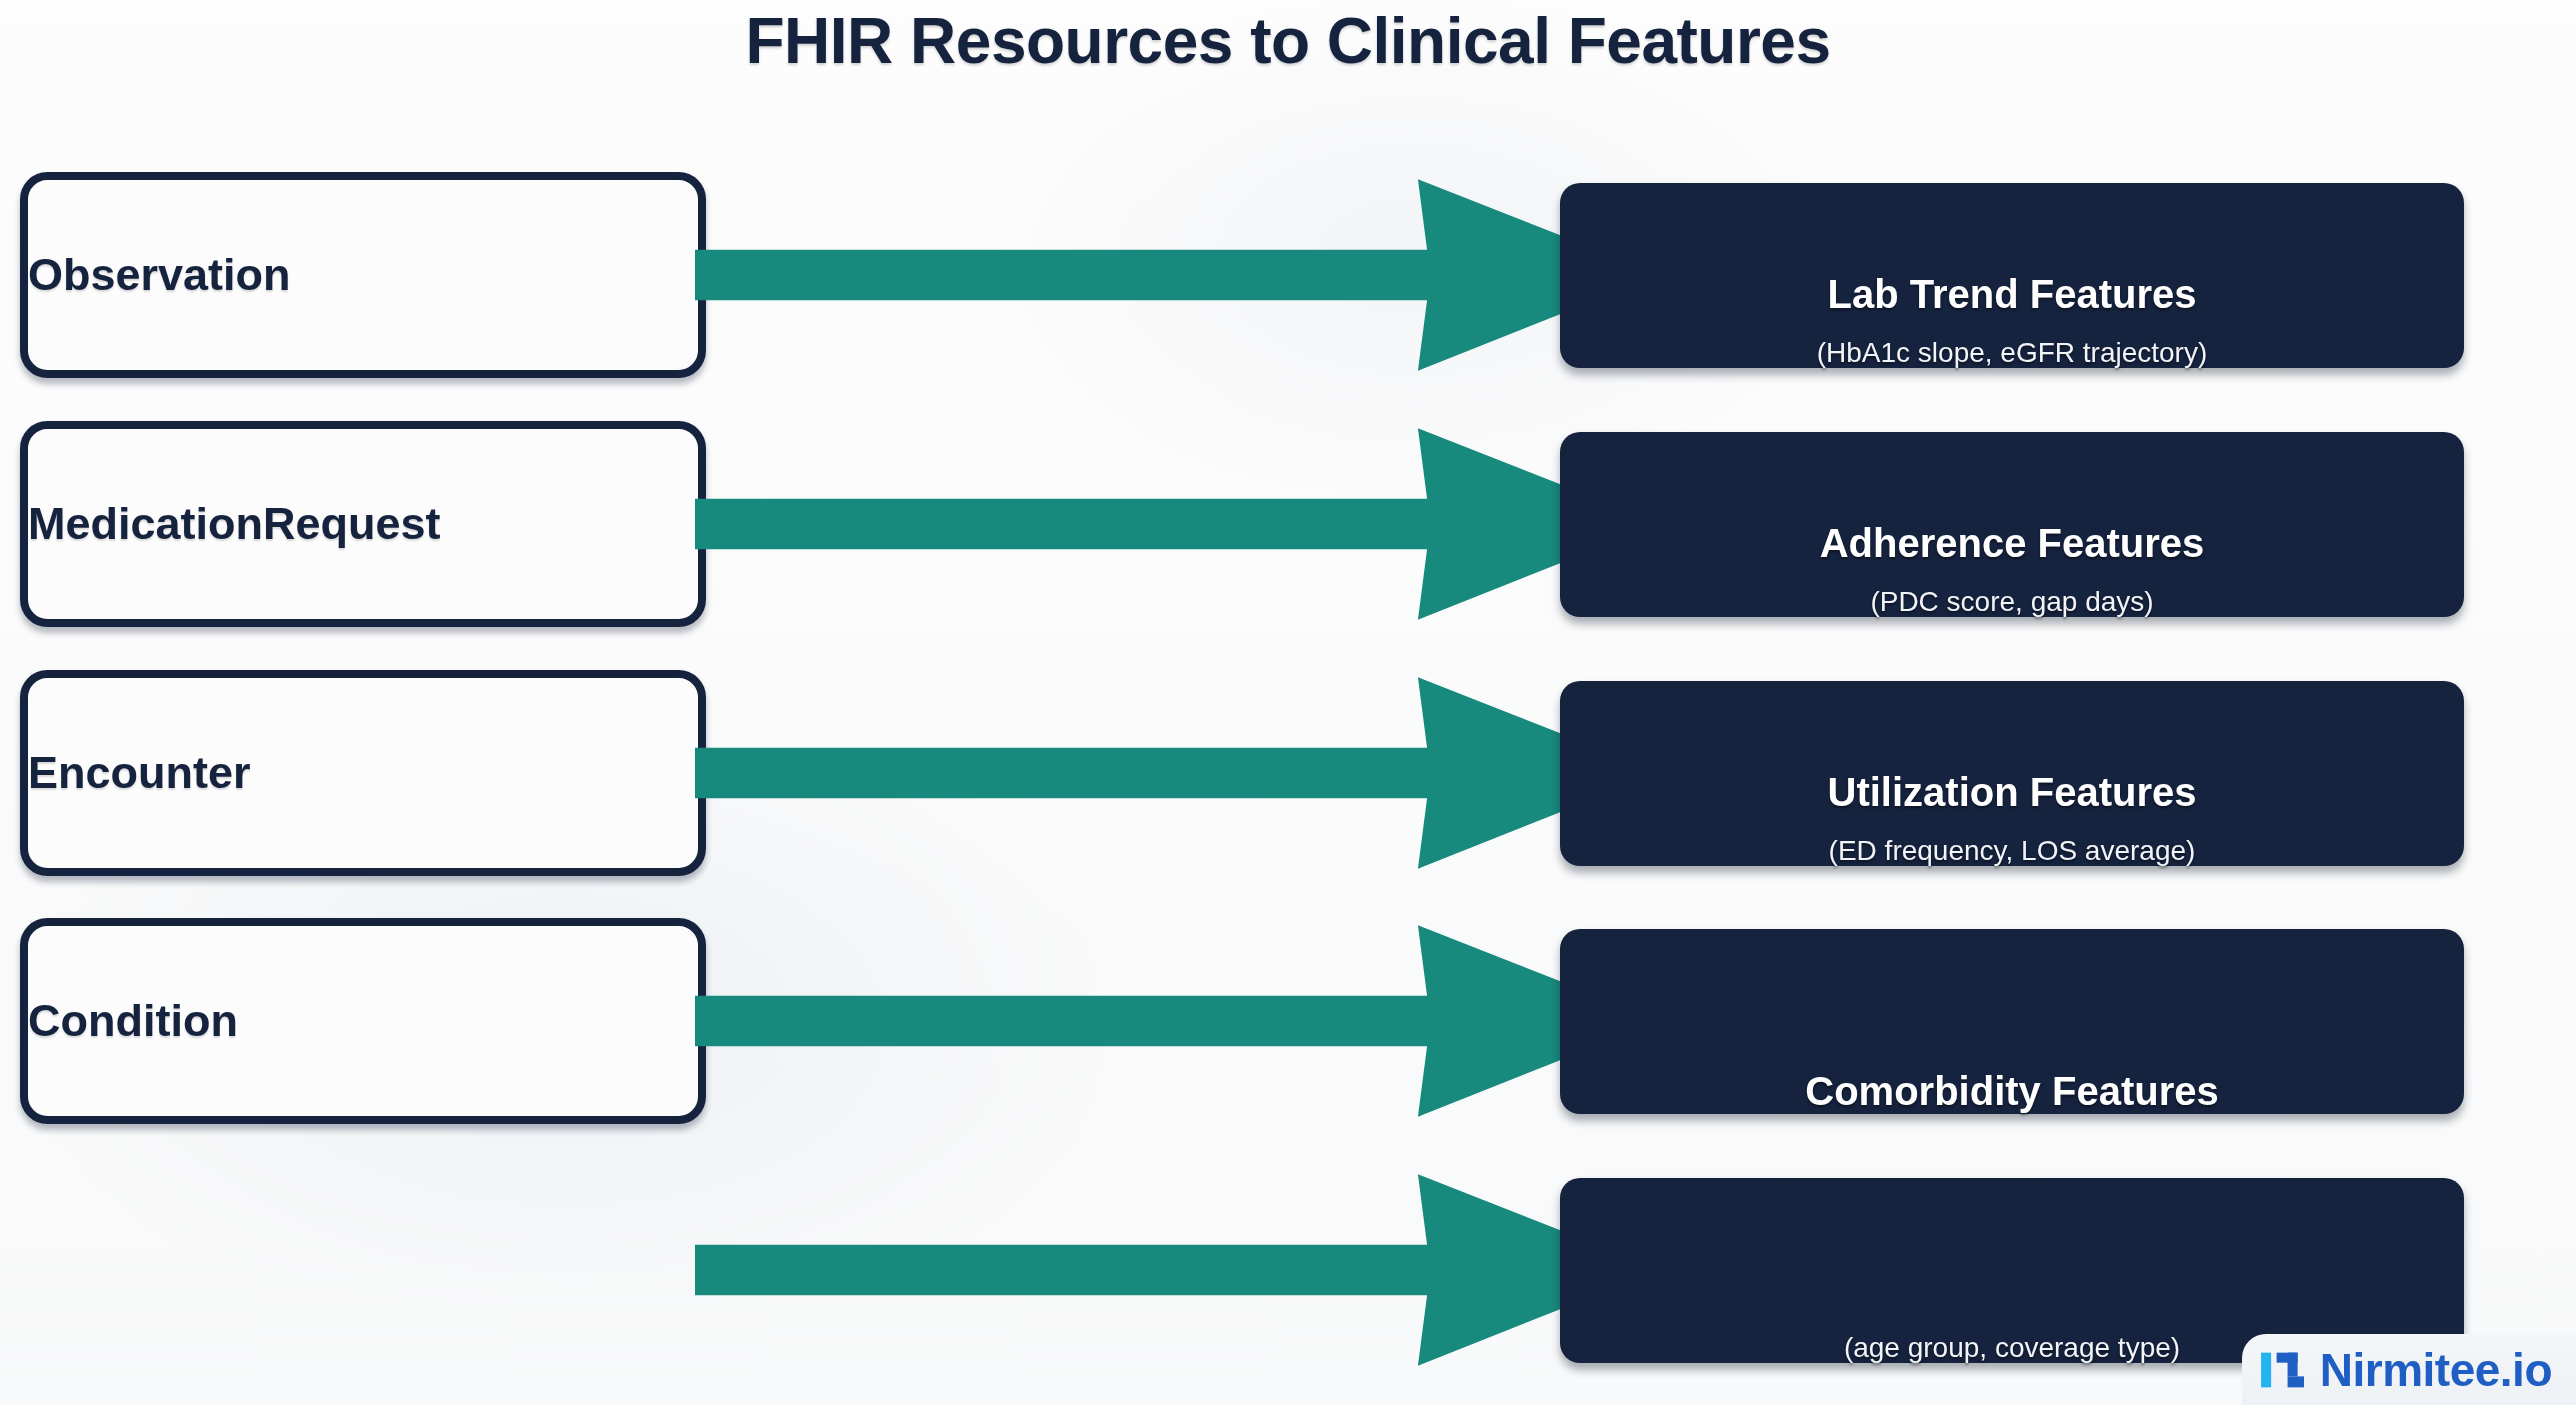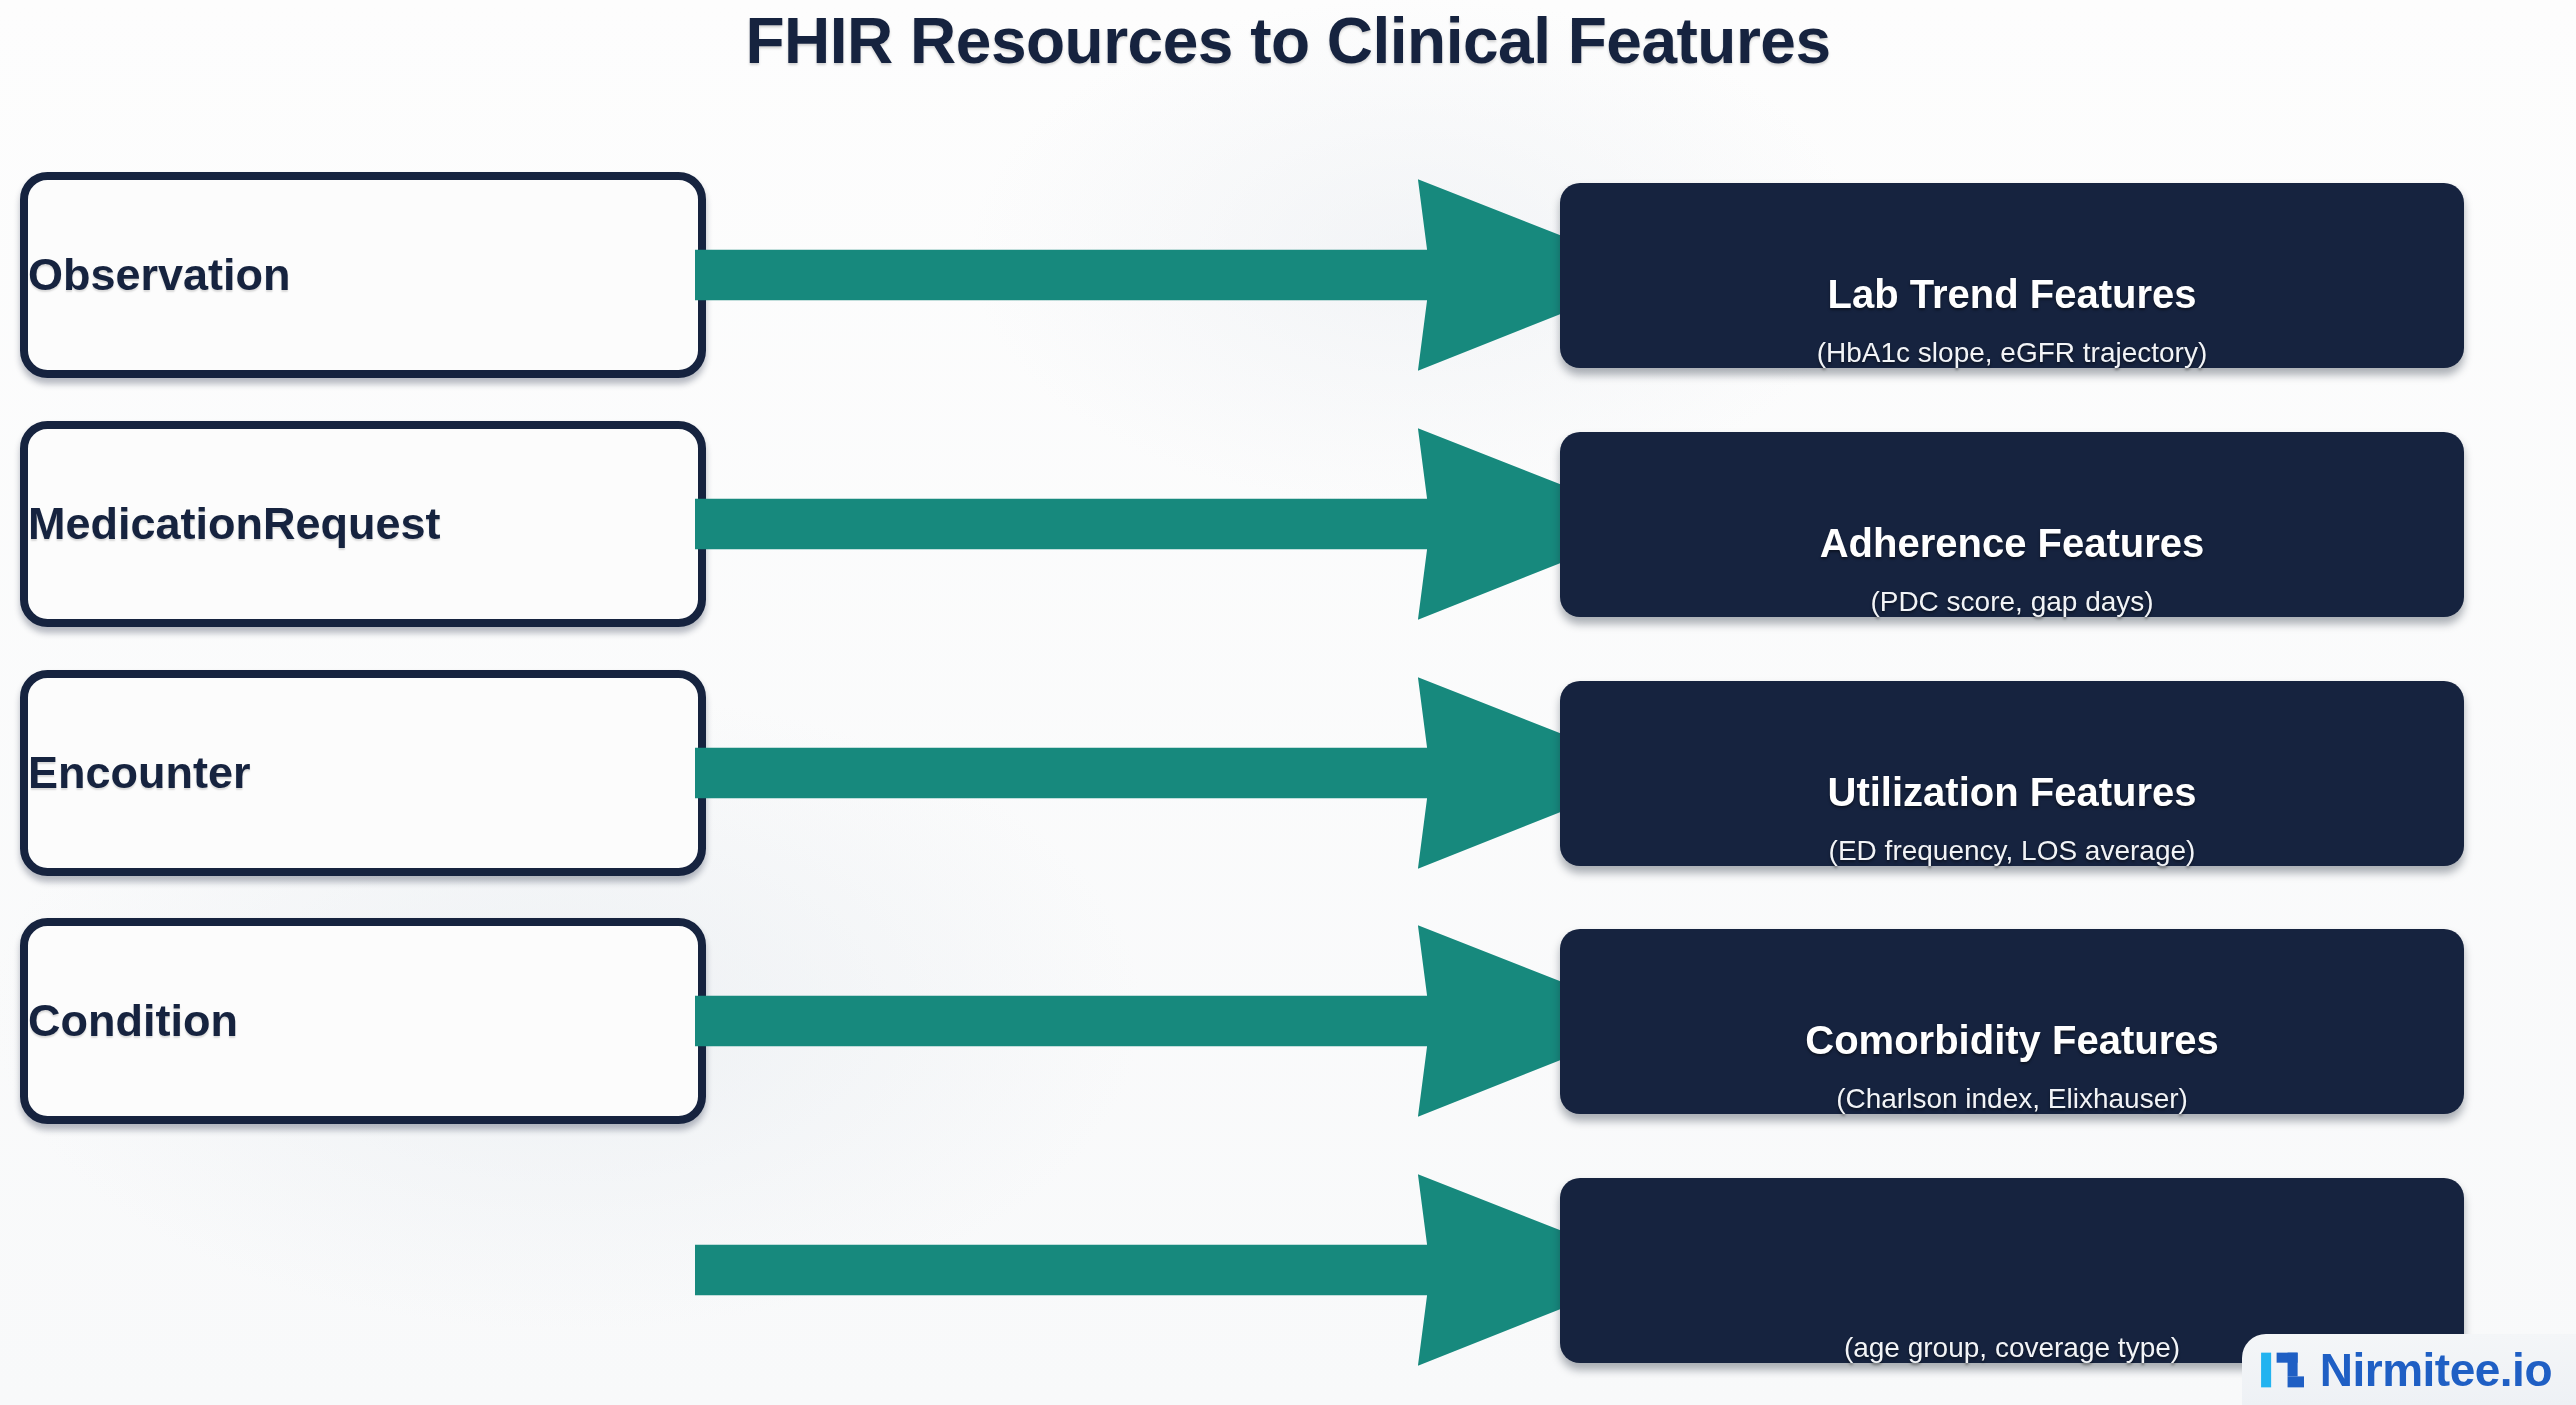--- a/index.html
+++ b/index.html
@@ -206,21 +206,20 @@
     <div class="left-box">
       <div class="left-label">Condition</div>
     </div>
     <div class="arrow">
       <svg viewBox="0 0 1060 225" preserveAspectRatio="none" aria-hidden="true">
         <path d="M 0,85 L 800,85 L 790,8 L 1055,112 L 790,217 L 800,140 L 0,140 Z" fill="#17897d"></path>
       </svg>
     </div>
     <div class="right-box">
       <div class="right-title">Comorbidity Features</div>
-      <div class="right-sub">(Charlson index, Elixhauser)</div>
     </div>
   </div>
 
   <div class="row" style="top:995px;">
     <div class="arrow">
       <svg viewBox="0 0 1060 225" preserveAspectRatio="none" aria-hidden="true">
         <path d="M 0,85 L 800,85 L 790,8 L 1055,112 L 790,217 L 800,140 L 0,140 Z" fill="#17897d"></path>
       </svg>
     </div>
     <div class="right-box">

